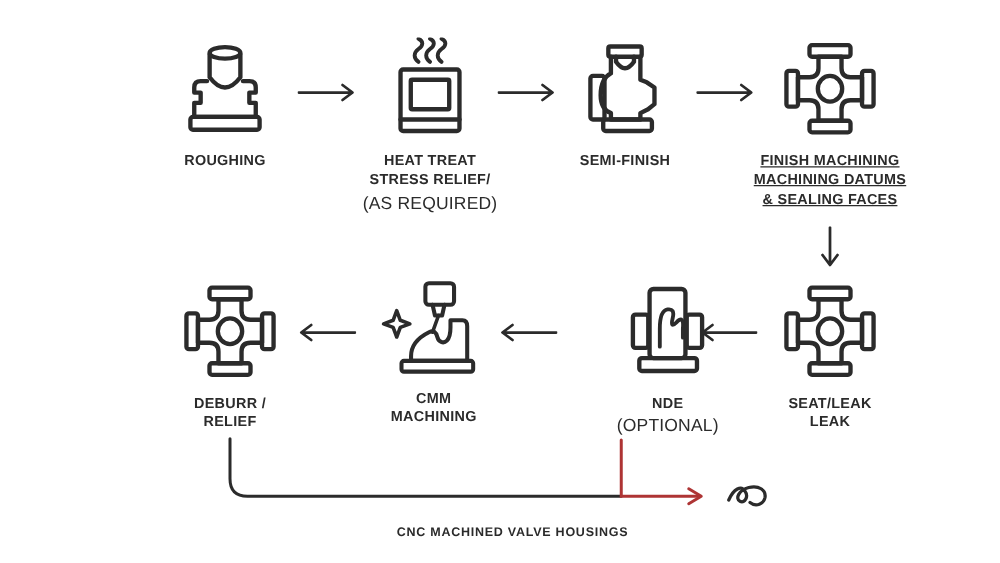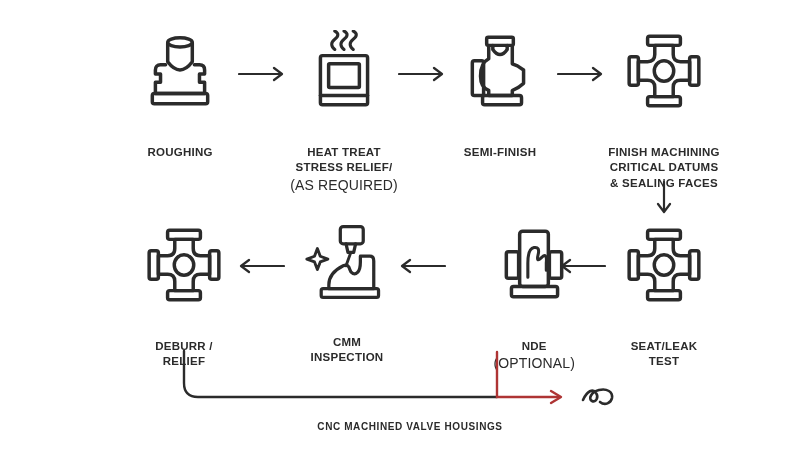--- a/index.html
+++ b/index.html
@@ -2,21 +2,21 @@
 <html style="--ink: #2b2b2b; --accent: #ae3434; --bg: #ffffff;"><head>
 <meta charset="utf-8">
 <style>
   html,body{margin:0;padding:0;}
   body{
     width:800px;height:450px;position:relative;overflow:hidden;
     background:var(--bg,#ffffff);
     font-family:"Liberation Sans", sans-serif;
     color:var(--ink,#2b2b2b);
   }
-  .stage{position:absolute;width:150px;display:flex;flex-direction:column;align-items:center;gap:23px;}
+  .stage{position:absolute;width:150px;display:flex;flex-direction:column;align-items:center;}
   .icon{height:82px;display:flex;align-items:flex-end;justify-content:center;color:var(--ink,#2b2b2b);}
   .icon svg{display:block;}
   .label{margin-top:10px;text-align:center;font-weight:bold;font-size:11.5px;line-height:1.33;letter-spacing:.25px;}
   .label span{display:block;white-space:nowrap;}
   .label .note{font-weight:normal;font-size:14px;letter-spacing:.15px;}
   .arrow{position:absolute;color:var(--ink,#2b2b2b);}
   #connector-layer{position:absolute;left:0;top:0;pointer-events:none;}
   #diagram-title{
     position:absolute;left:250px;top:421px;width:320px;text-align:center;
     font-weight:bold;font-size:10px;letter-spacing:.6px;color:var(--ink,#2b2b2b);
@@ -67,52 +67,52 @@
       <rect x="27" y="7" width="26" height="8" rx="1.5"></rect>
       <path d="M33,15 V19 Q40,29 47,19 V15"></path>
       <rect x="23" y="64" width="38" height="9" rx="2"></rect>
     </svg>
   </div>
   <div class="label">
     <span>SEMI-FINISH</span>
   </div>
 </div>
 
-<div class="stage" style="left:589px;top:30px;">
+<div class="stage" style="left:589px;top:30px;text-decoration:underline;">
   <div class="icon">
     <svg width="82" height="82" viewBox="0 0 80 80" fill="none" stroke="currentColor" stroke-width="3.4" stroke-linecap="round" stroke-linejoin="round">
       <path d="M31,15 V24 Q31,31 24,31 H15 V49 H24 Q31,49 31,56 V65 H49 V56 Q49,49 56,49 H65 V31 H56 Q49,31 49,24 V15 Z"></path>
       <rect x="24" y="6" width="32" height="9" rx="2"></rect>
       <rect x="24" y="65" width="32" height="9" rx="2"></rect>
       <rect x="6" y="26" width="9" height="28" rx="2"></rect>
       <rect x="65" y="26" width="9" height="28" rx="2"></rect>
       <ellipse cx="40" cy="40" rx="9.5" ry="10"></ellipse>
     </svg>
   </div>
   <div class="label">
     <span>FINISH MACHINING</span>
-    <span>CRITICAL DATUMS</span>
+    <span>MACHINING DATUMS</span>
     <span>&amp; SEALING FACES</span>
   </div>
 </div>
 
 <div class="stage" style="left:589px;top:224px;">
   <div class="icon">
     <svg width="82" height="82" viewBox="0 0 80 80" fill="none" stroke="currentColor" stroke-width="3.4" stroke-linecap="round" stroke-linejoin="round">
       <path d="M31,15 V24 Q31,31 24,31 H15 V49 H24 Q31,49 31,56 V65 H49 V56 Q49,49 56,49 H65 V31 H56 Q49,31 49,24 V15 Z"></path>
       <rect x="24" y="6" width="32" height="9" rx="2"></rect>
       <rect x="24" y="65" width="32" height="9" rx="2"></rect>
       <rect x="6" y="26" width="9" height="28" rx="2"></rect>
       <rect x="65" y="26" width="9" height="28" rx="2"></rect>
       <ellipse cx="40" cy="40" rx="9.5" ry="10"></ellipse>
     </svg>
   </div>
   <div class="label">
     <span>SEAT/LEAK</span>
-    <span>TEST</span>
+    <span>LEAK</span>
   </div>
 </div>
 
 <div class="stage" style="left:425px;top:224px;align-items:flex-end;">
   <div class="icon">
     <svg width="82" height="82" viewBox="0 0 80 80" fill="none" stroke="currentColor" stroke-width="3.4" stroke-linecap="round" stroke-linejoin="round">
       <rect x="26" y="7" width="28" height="54" rx="3"></rect>
       <rect x="13" y="27" width="12" height="26" rx="2"></rect>
       <rect x="55" y="27" width="12" height="26" rx="2"></rect>
       <rect x="18" y="61" width="45" height="10" rx="2"></rect>
@@ -131,21 +131,21 @@
       <path d="M14,27 L17,35 L25,38 L17,41 L14,49 L11,41 L3,38 L11,35 Z" stroke-width="3"></path>
       <rect x="38" y="4" width="24" height="18" rx="3"></rect>
       <path d="M44,22 L46,31 H52 L54,22"></path>
       <path d="M49,31 L44,45" stroke-width="3"></path>
       <path d="M26,69 V65 C26,55 33,49 41,45 C45,43 47,45 48,49 C49,53 53,55 56,52 C59,49 59,45 59,41 V35 H69 C72,35 73,37 73,40 V69 Z"></path>
       <rect x="18" y="69" width="60" height="9" rx="2"></rect>
     </svg>
   </div>
   <div class="label">
     <span>CMM</span>
-    <span>INSPECTION</span>
+    <span>MACHINING</span>
   </div>
 </div>
 
 <div class="stage" style="left:109px;top:224px;">
   <div class="icon">
     <svg width="82" height="82" viewBox="0 0 80 80" fill="none" stroke="currentColor" stroke-width="3.4" stroke-linecap="round" stroke-linejoin="round">
       <path d="M31,15 V24 Q31,31 24,31 H15 V49 H24 Q31,49 31,56 V65 H49 V56 Q49,49 56,49 H65 V31 H56 Q49,31 49,24 V15 Z"></path>
       <rect x="24" y="6" width="32" height="9" rx="2"></rect>
       <rect x="24" y="65" width="32" height="9" rx="2"></rect>
       <rect x="6" y="26" width="9" height="28" rx="2"></rect>

